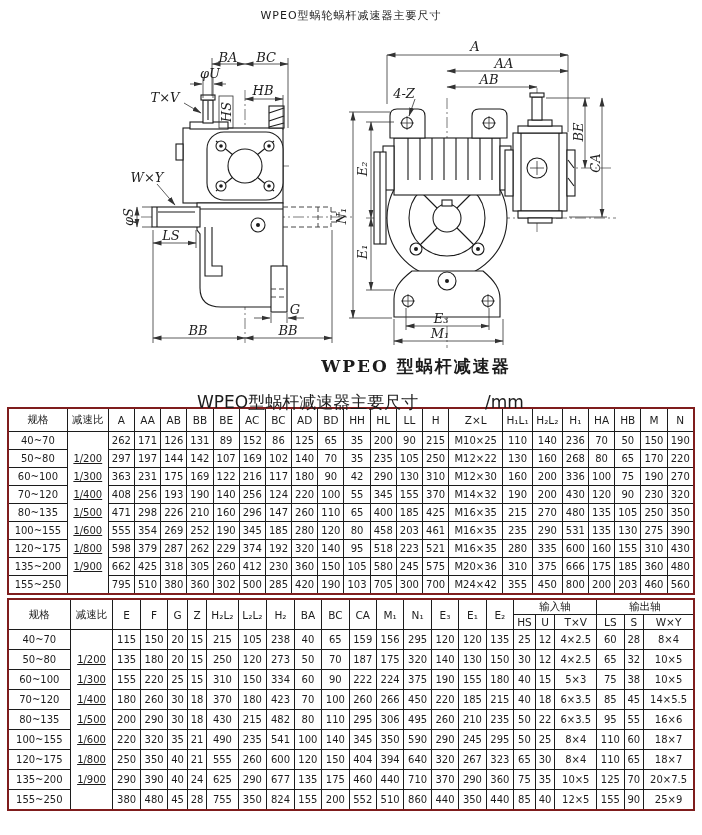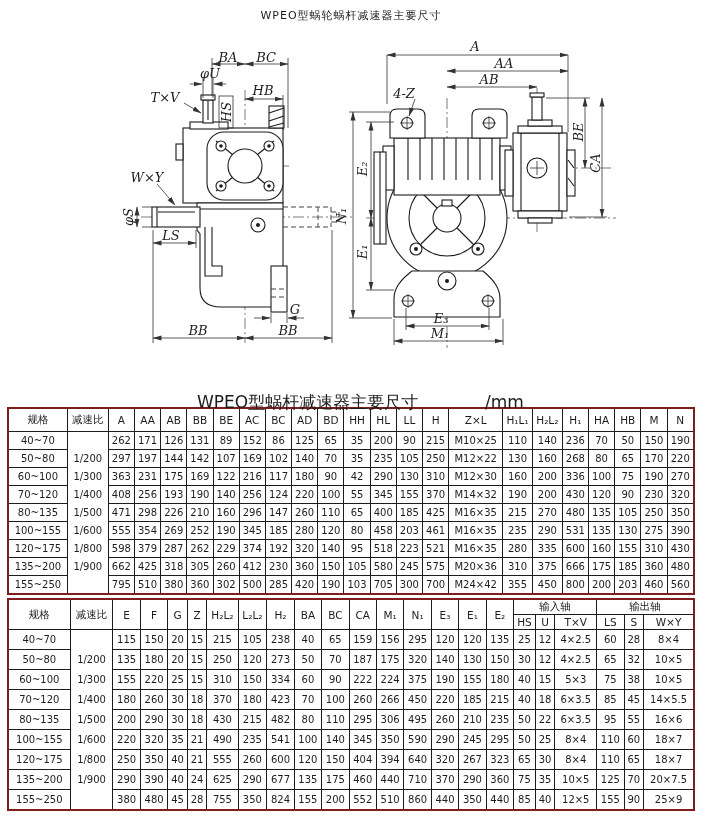--- a/index.html
+++ b/index.html
@@ -25,21 +25,21 @@
   .tsec{position:relative;height:17px;font-size:17px;}
   .tsec .ttl{position:absolute;left:190px;top:1px;}
   .tsec .unit{position:absolute;left:478px;top:2px;}
   table{border-collapse:collapse;width:100%;border:2px solid #7f1d1d;}
   th,td{border:1px solid #1c1c1c;text-align:center;font-size:10px;
         padding:0 1px;white-space:nowrap;}
   th{font-weight:normal;font-size:10.5px;height:22px;}
   #t1 td{height:17px;}
   #t2 th{height:14px;}
   #t2 td{height:19px;}
-  td.ratio{padding:0;vertical-align:middle;}
+  td.ratio{padding:0;vertical-align:middle;text-decoration:underline;}
   td.ratio div{line-height:12px;margin:6px 0;}
   #t2 td.ratio div{margin:8px 0;}
   #t2{margin-top:3px;}
   
   .wm{position:absolute;left:548px;top:784px;width:152px;text-align:center;
       z-index:5;pointer-events:none;}
   .wm .l1{font-size:22px;font-weight:bold;color:rgba(215,45,65,.45);letter-spacing:7px;}
   .wm .l2{font-size:15px;color:rgba(236,115,115,.8);letter-spacing:1px;margin-top:1px;}
 </style>
 </head>
@@ -213,20 +213,21 @@
   <span class="dlabel" style="left:475px;top:46px">A</span>
   <span class="dlabel" style="left:504px;top:63px">AA</span>
   <span class="dlabel" style="left:489px;top:79px">AB</span>
   <span class="dlabel" style="left:404px;top:93px">4-Z</span>
   <span class="dlabel rot" style="left:578px;top:132px">BE</span>
   <span class="dlabel rot" style="left:595px;top:163px">CA</span>
   <span class="dlabel rot" style="left:362px;top:169px">E₂</span>
   <span class="dlabel rot" style="left:362px;top:252px">E₁</span>
   <span class="dlabel" style="left:441px;top:318px">E₃</span>
   <span class="dlabel" style="left:440px;top:333px">M₁</span>
+  <span class="dcaption" style="left:416px;top:366px">WPEO 型蜗杆减速器</span>
 </div>
 
 <div class="tables">
   <div class="tsec">
     <span class="ttl">WPEO型蜗杆减速器主要尺寸</span>
     <span class="unit">/mm</span>
   </div>
   <table id="t1">
       <thead>
         <tr>

